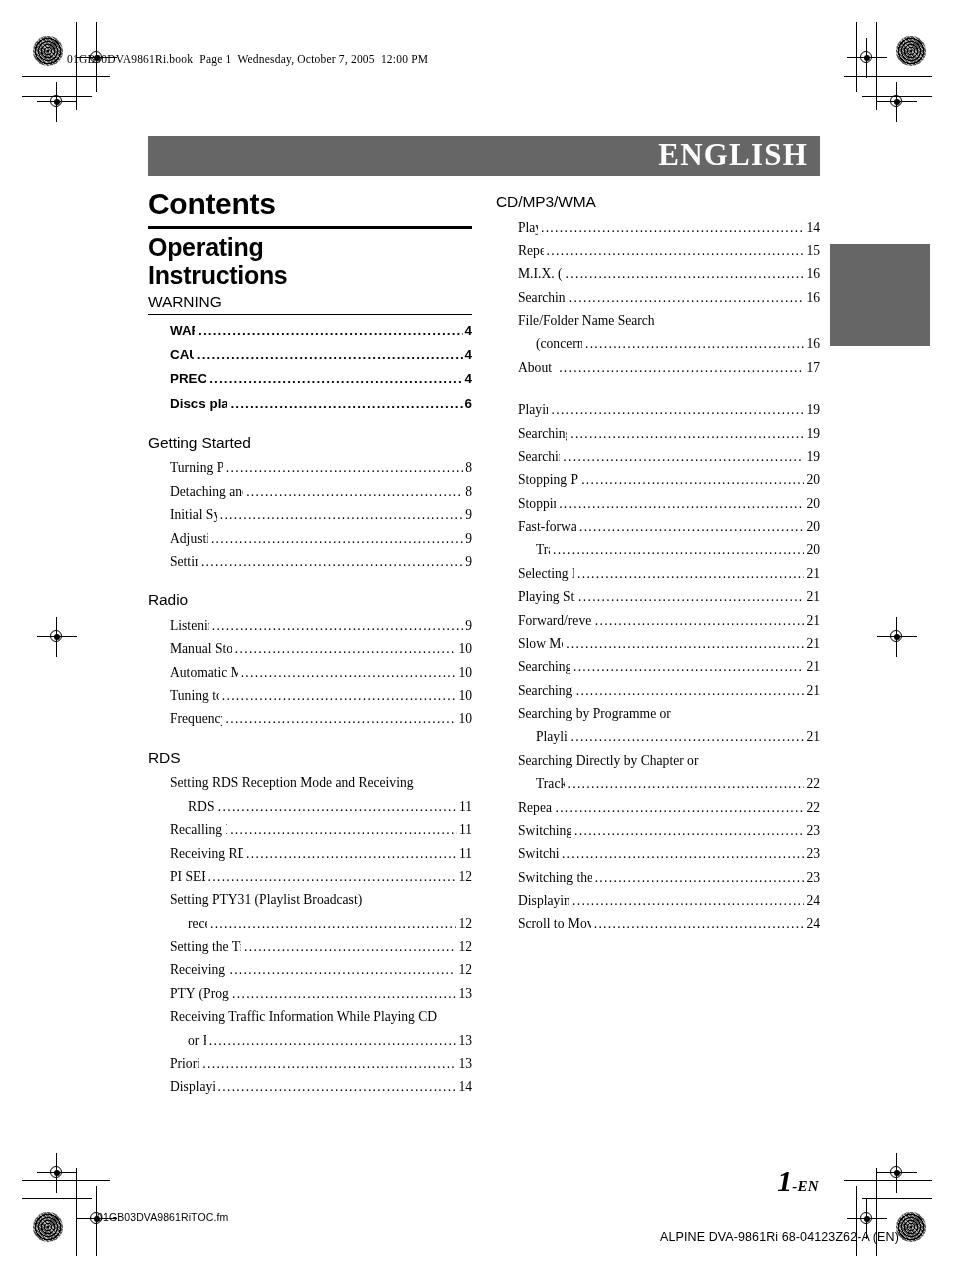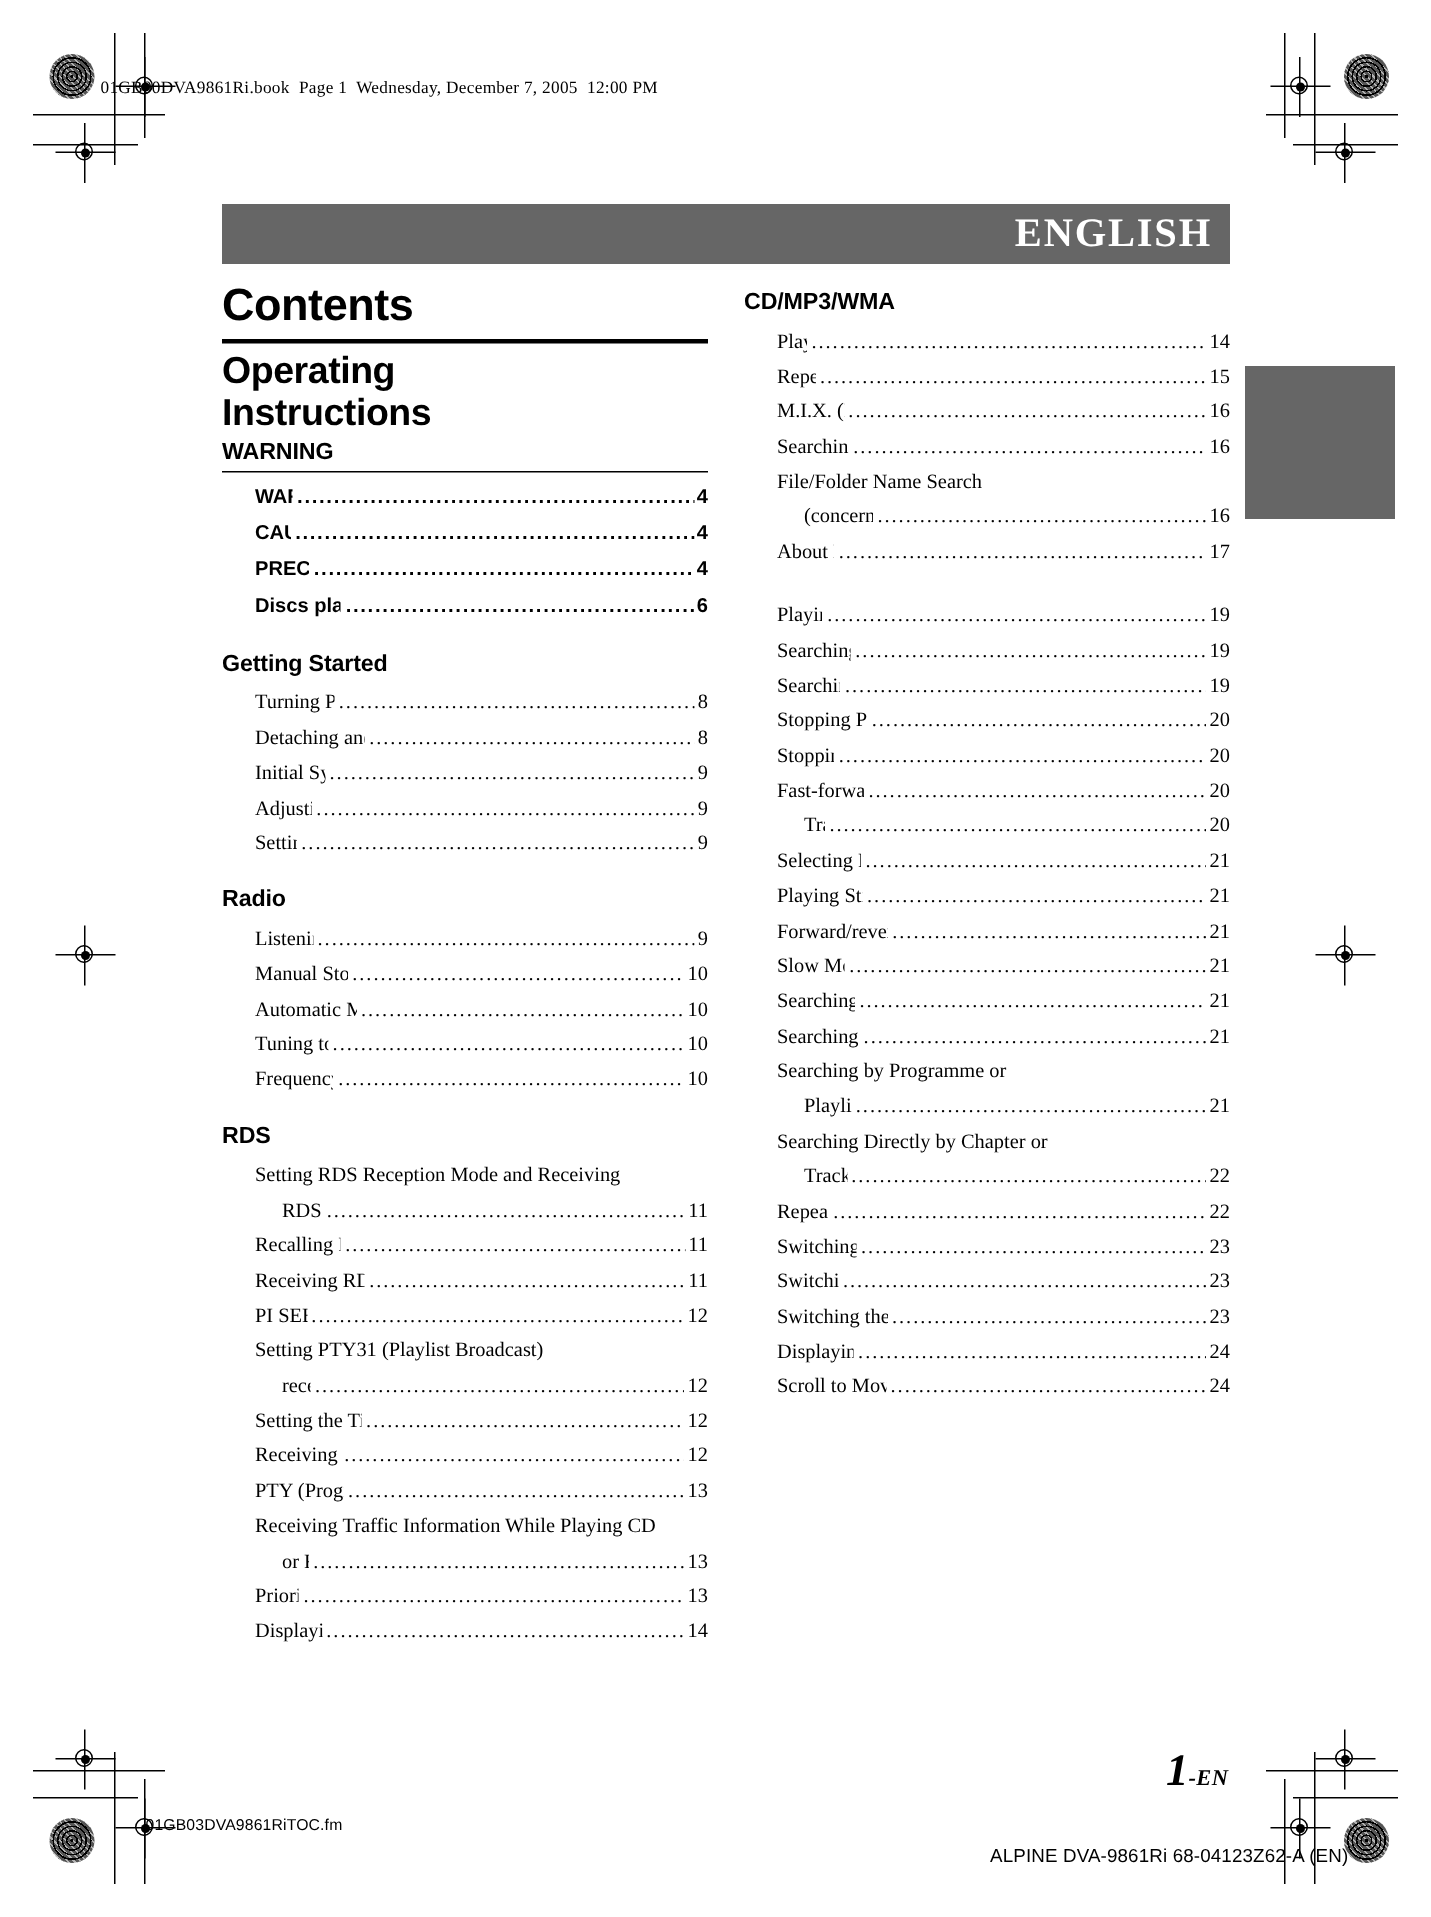--- a/index.html
+++ b/index.html
@@ -83,21 +83,21 @@
     height: 40px;
     background: #666666;
   }
   .english-banner .label {
     position: absolute;
     right: 12px;
     top: 50%;
     transform: translateY(-52%);
     color: #ffffff;
     font-family: "Liberation Serif", serif;
-    font-size: 27px;
+    font-size: 31px;
     font-weight: 700;
     letter-spacing: 1.2px;
   }
 
   
   .side-tab {
     position: absolute;
     left: 830px;
     top: 244px;
     width: 100px;
@@ -148,21 +148,21 @@
   }
   .title-operating .l2 { display: block; }
 
   
   .sec {
     margin-top: 18px;
   }
   .sec:first-child { margin-top: 0; }
   .sec-head {
     font-family: "Liberation Sans", sans-serif;
-    font-weight: 700;
+    font-weight: 400;
     font-size: 15.5px;
     letter-spacing: -0.1px;
     line-height: 1.2;
     padding-bottom: 3px;
   }
   .sec-head.ruled {
     border-bottom: 1.6px solid #000;
     margin-bottom: 3px;
   }
   .sec-body { padding-top: 1px; }
@@ -338,21 +338,21 @@
       <span class="rc"></span>
       <span class="rd"></span>
     </div>
 
   <div class="halftone" style="left:33px;  top:36px;"></div>
   <div class="halftone" style="left:896px; top:36px;"></div>
   <div class="halftone" style="left:33px;  top:1212px;"></div>
   <div class="halftone" style="left:896px; top:1212px;"></div>
 </div>
 
-<div class="file-header">01GB00DVA9861Ri.book  Page 1  Wednesday, December 7, 2005  12:00 PM</div>
+<div class="file-header">01GB00DVA9861Ri.book  Page 1  Wednesday, October 7, 2005  12:00 PM</div>
 
 <div class="english-banner">
   <div class="label">ENGLISH</div>
 </div>
 
 <div class="side-tab"></div>
 
 <div class="page">
 
   <div class="col-left">

